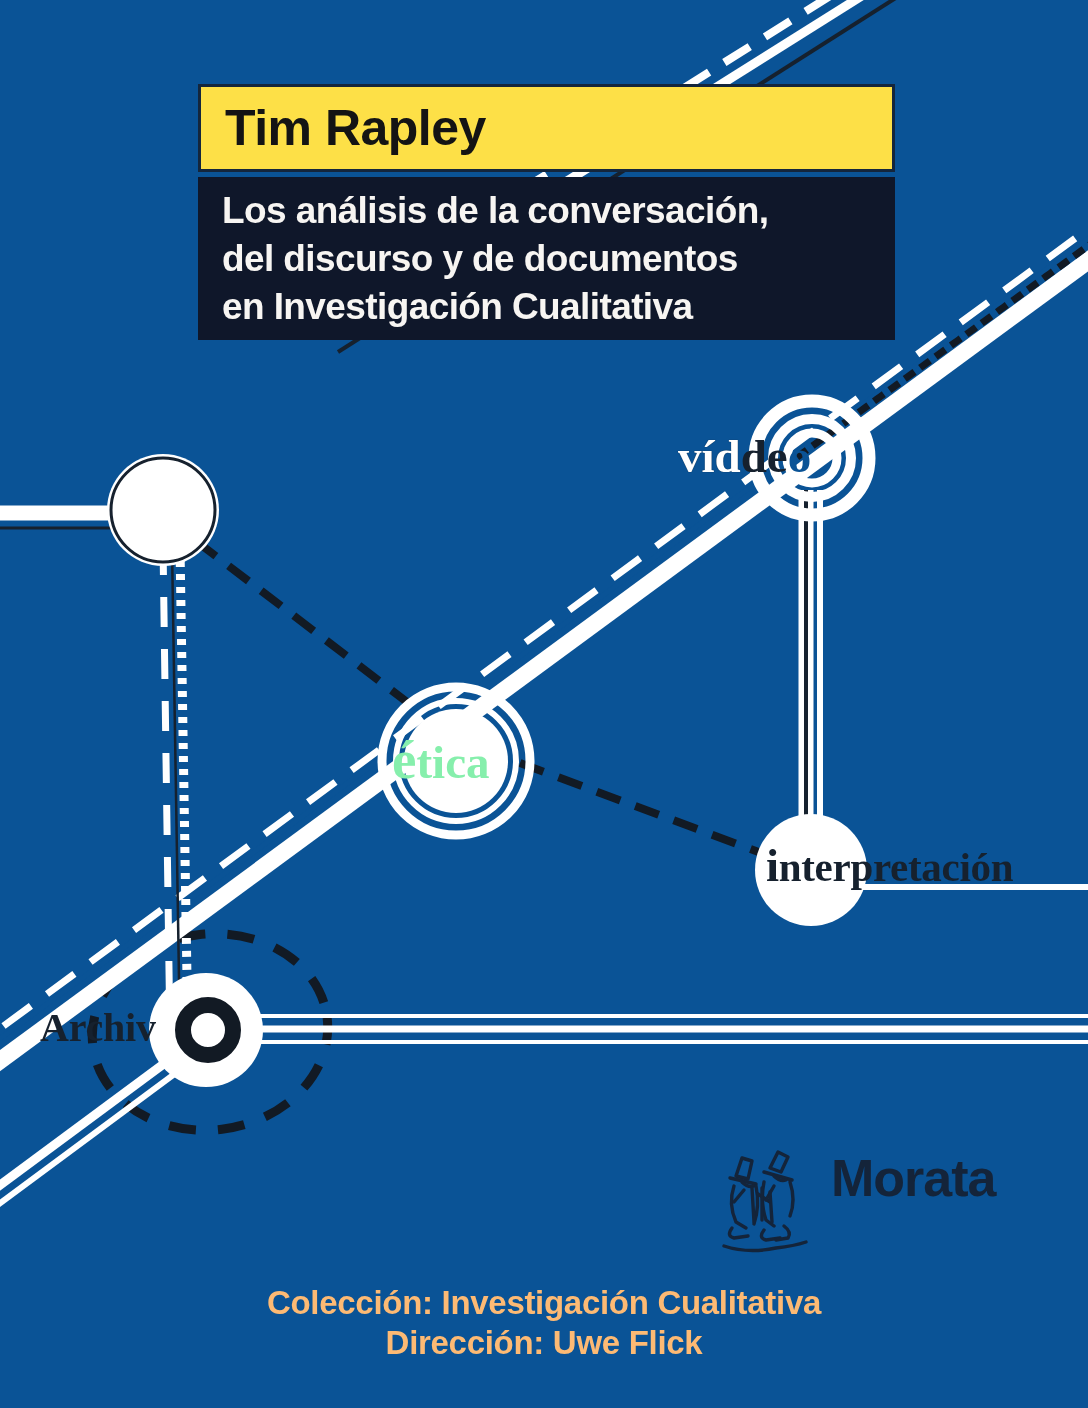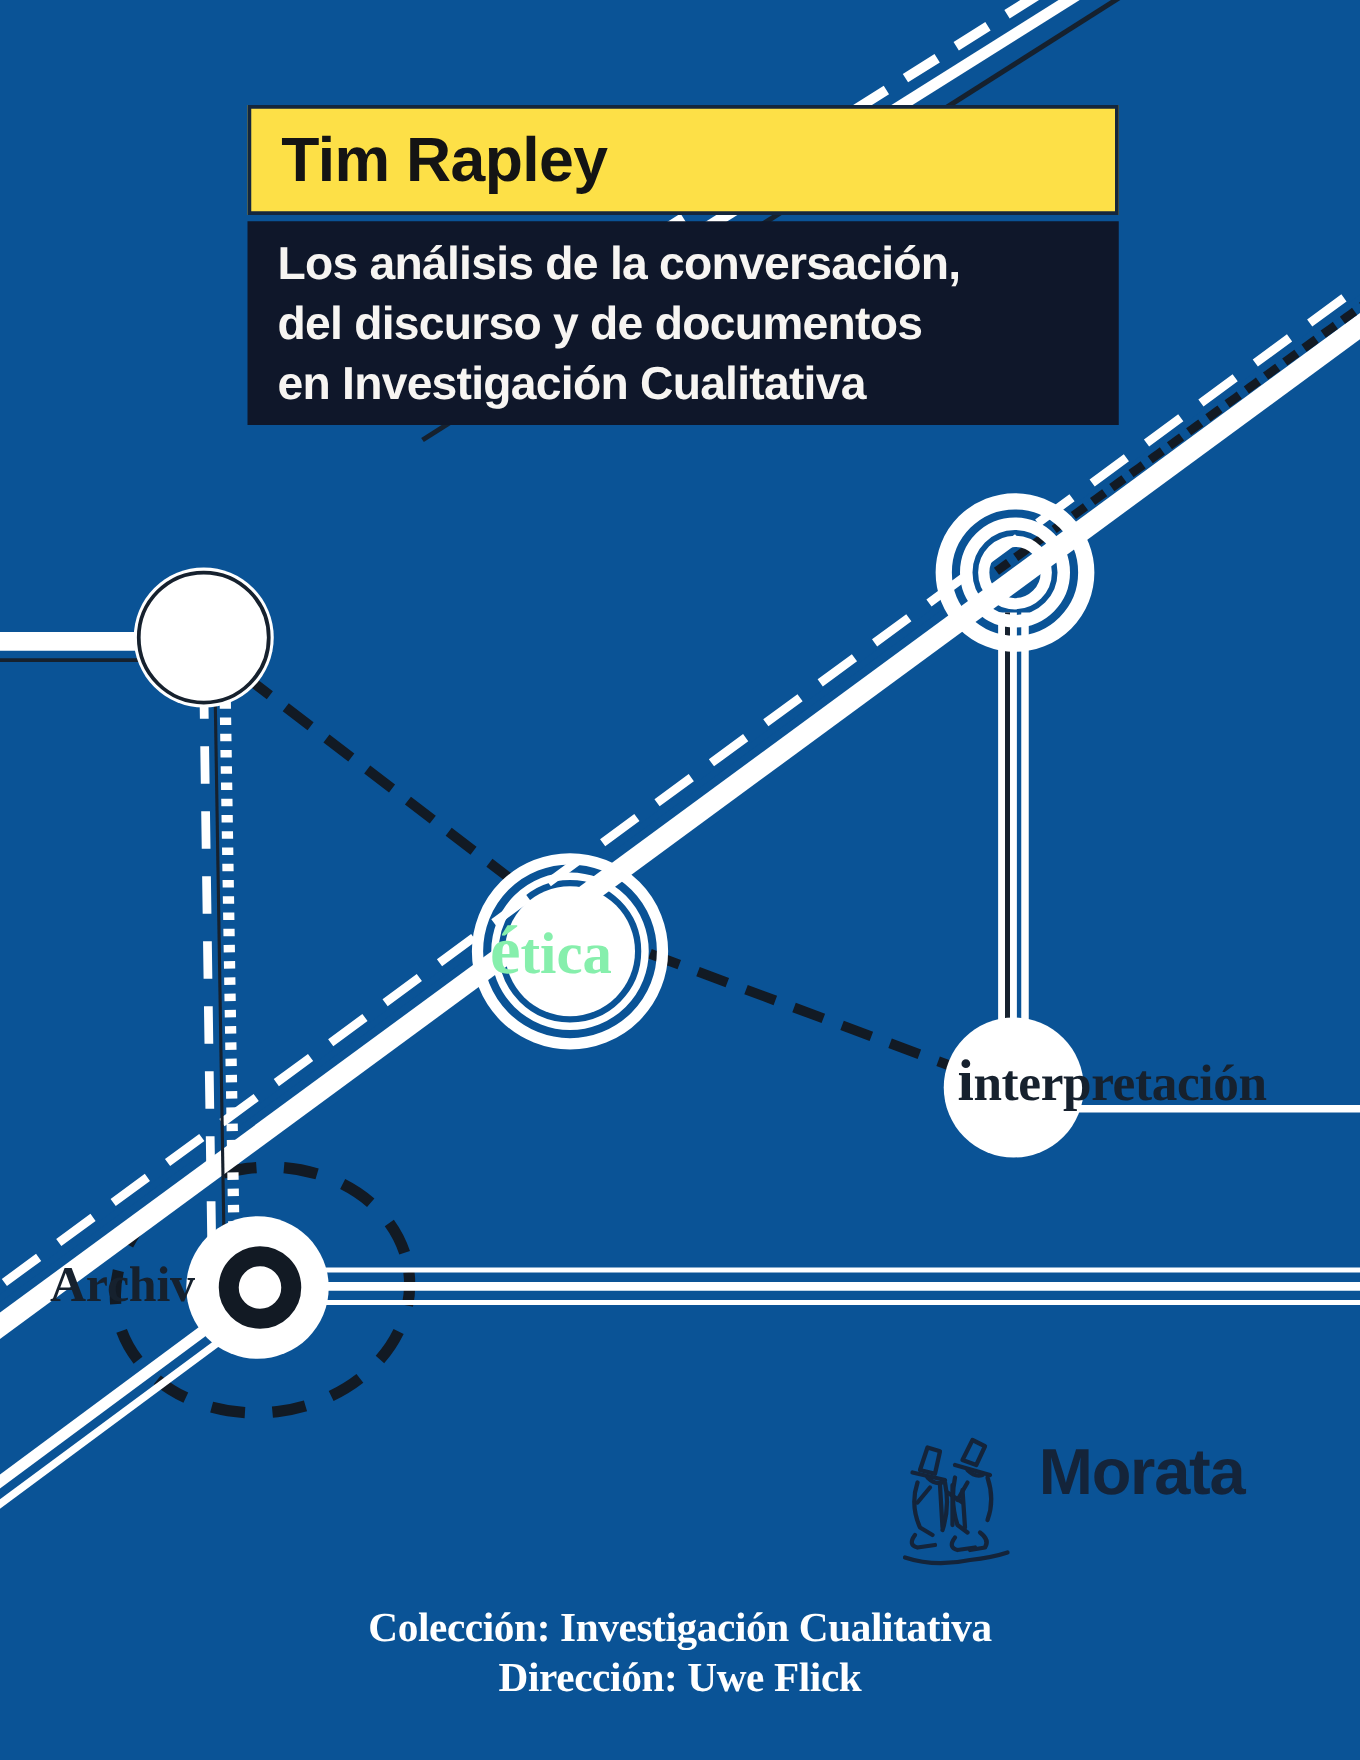--- a/index.html
+++ b/index.html
@@ -150,25 +150,25 @@
 
   
   .footer {
     position: absolute;
     left: 0;
     top: 1283px;
     width: 1088px;
     text-align: center;
   }
   .footer-line {
-    font-family: Liberation Serif, serif;
+    font-family: Liberation Sans, sans-serif;
     font-weight: bold;
     font-size: 33px;
     line-height: 40px;
-    color: #ffffff;
+    color: #fdba74;
     letter-spacing: -0.3px;
   }
 </style>
 </head>
 <body>
 
 <div id="cover">
 
   <svg id="network" viewBox="0 0 1088 1408">
 
@@ -256,20 +256,23 @@
     <div class="author-name">Tim Rapley</div>
   </div>
 
   <div class="title-box">
     <div class="title-line">Los análisis de la conversación,</div>
     <div class="title-line">del discurso y de documentos</div>
     <div class="title-line">en Investigación Cualitativa</div>
   </div>
 
 
+  <div class="node-label lbl-video">
+    <span class="tail">víd</span><span class="mid">de</span><span class="head">o</span>
+  </div>
 
   <div class="node-label lbl-etica">
     <span class="head">é</span><span class="tail">tica</span>
   </div>
 
   <div class="node-label lbl-interpretacion">
     <span class="head">i</span><span class="tail">nterpretación</span>
   </div>
 
   <div class="node-label lbl-archivo">

